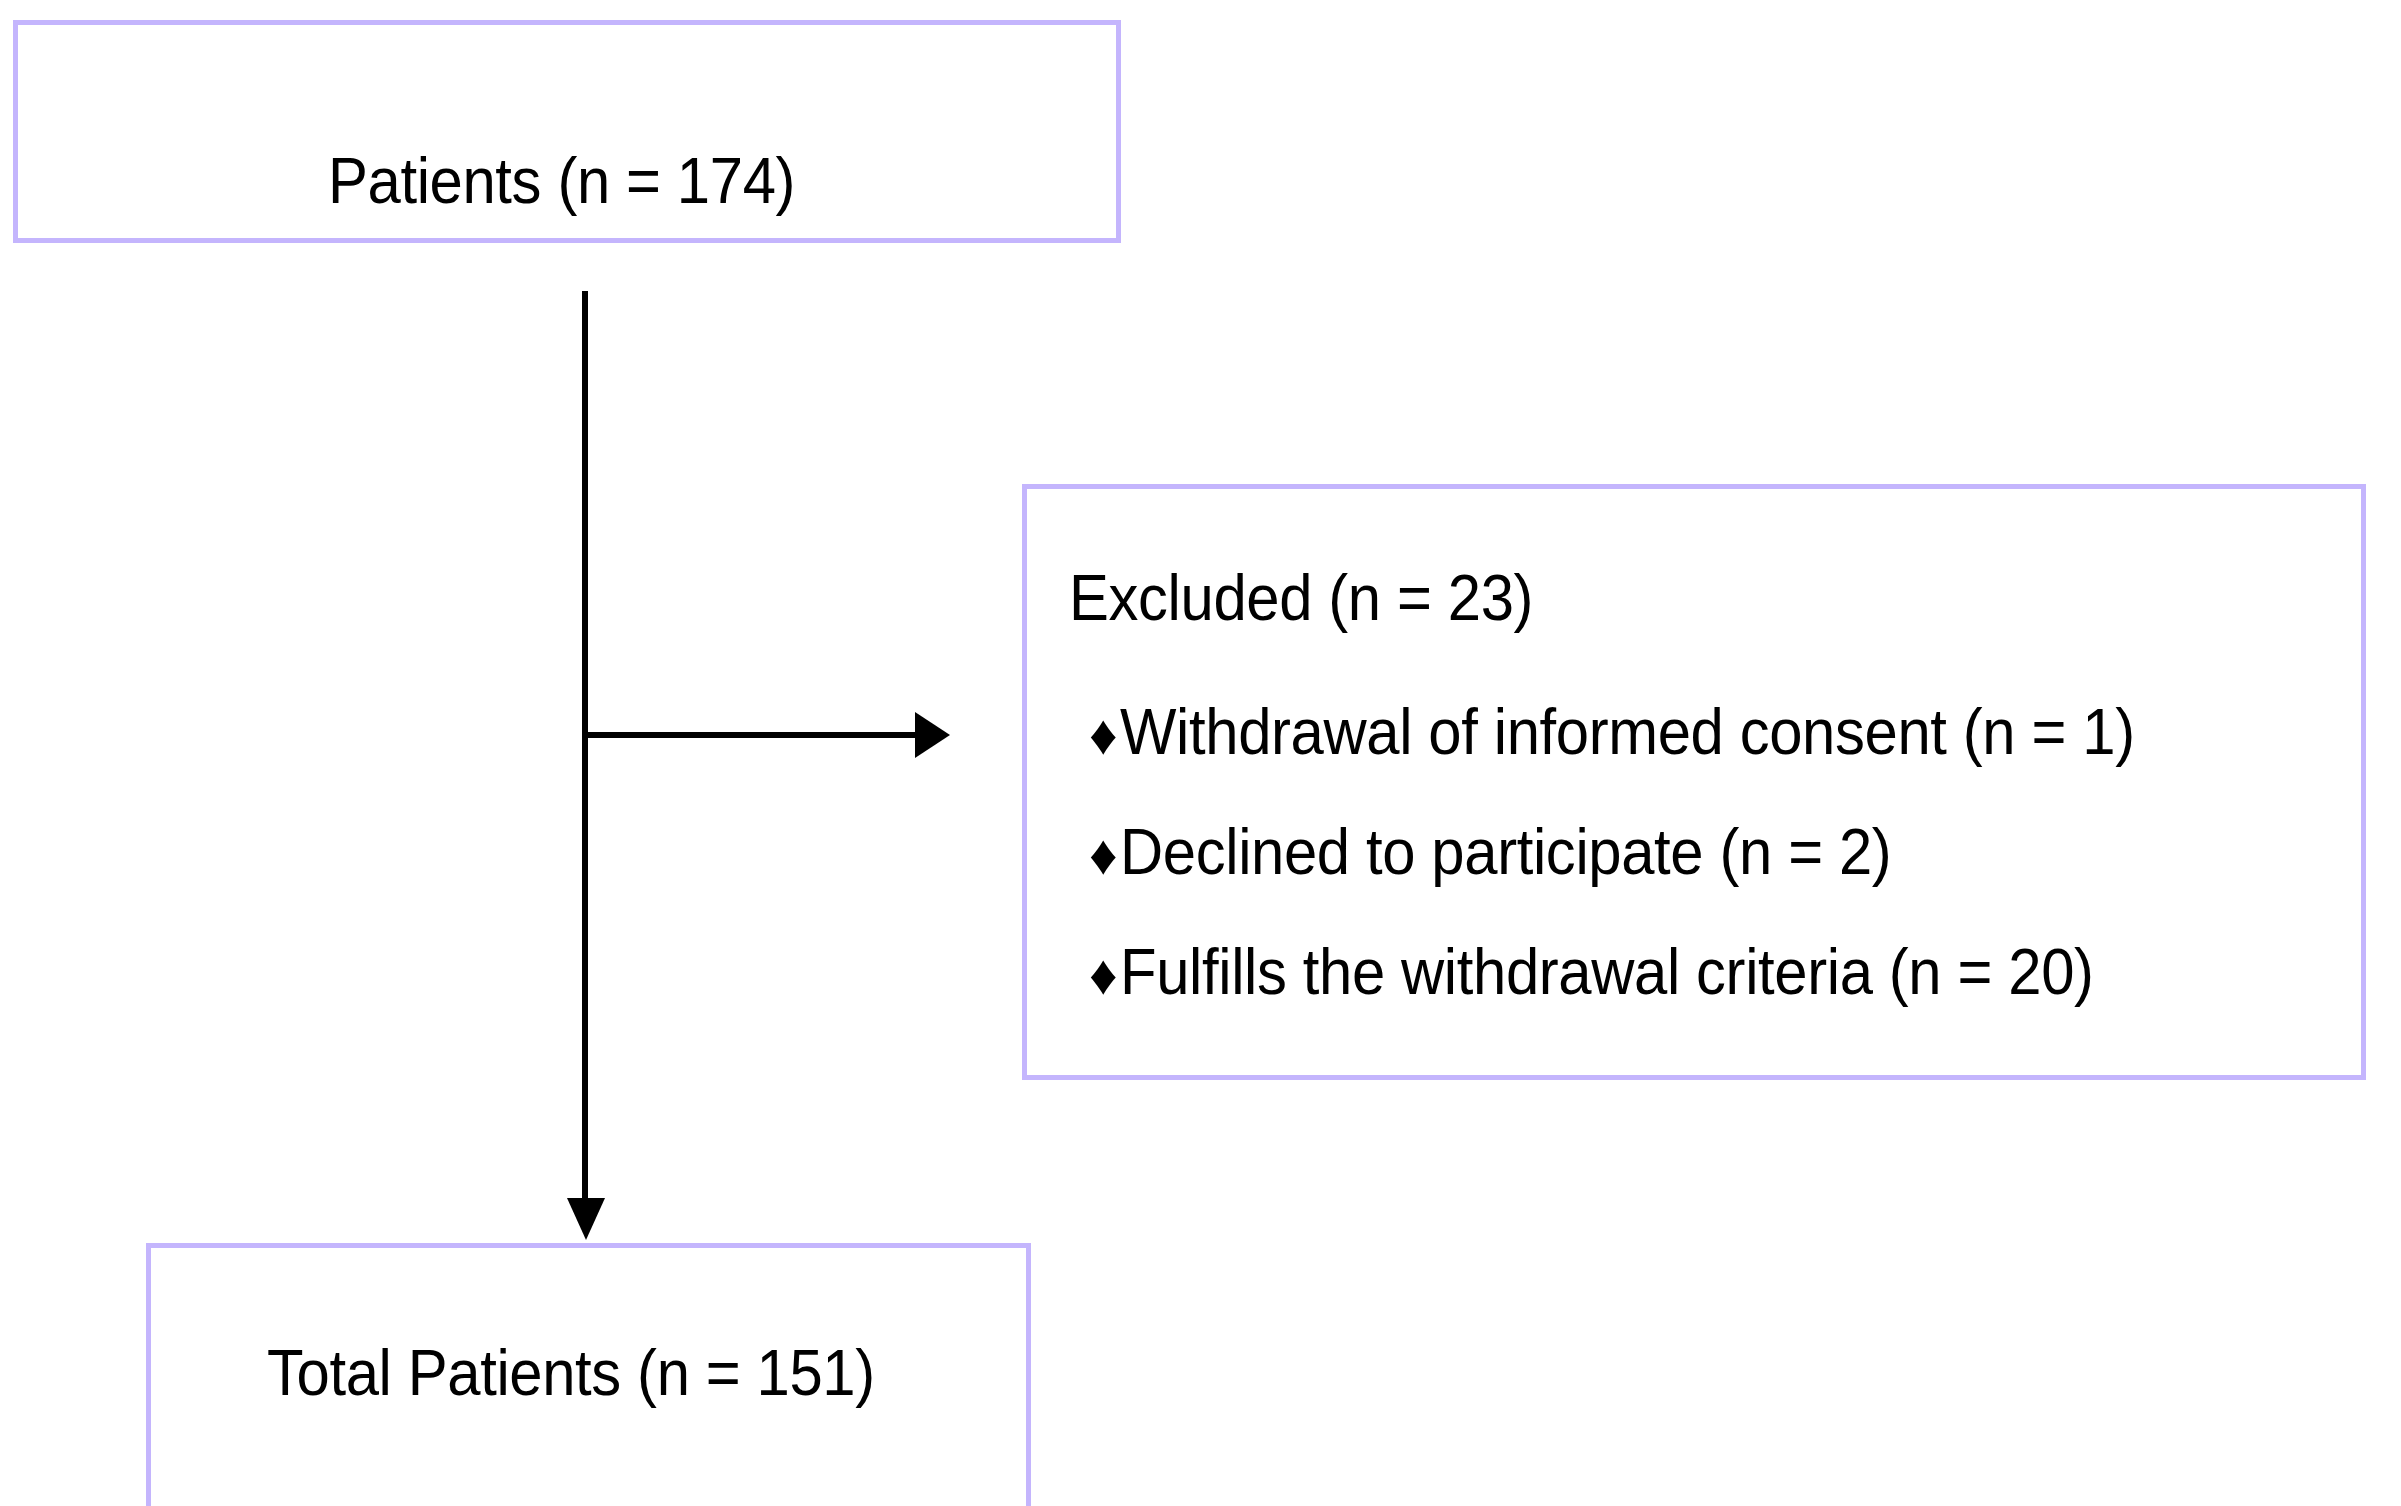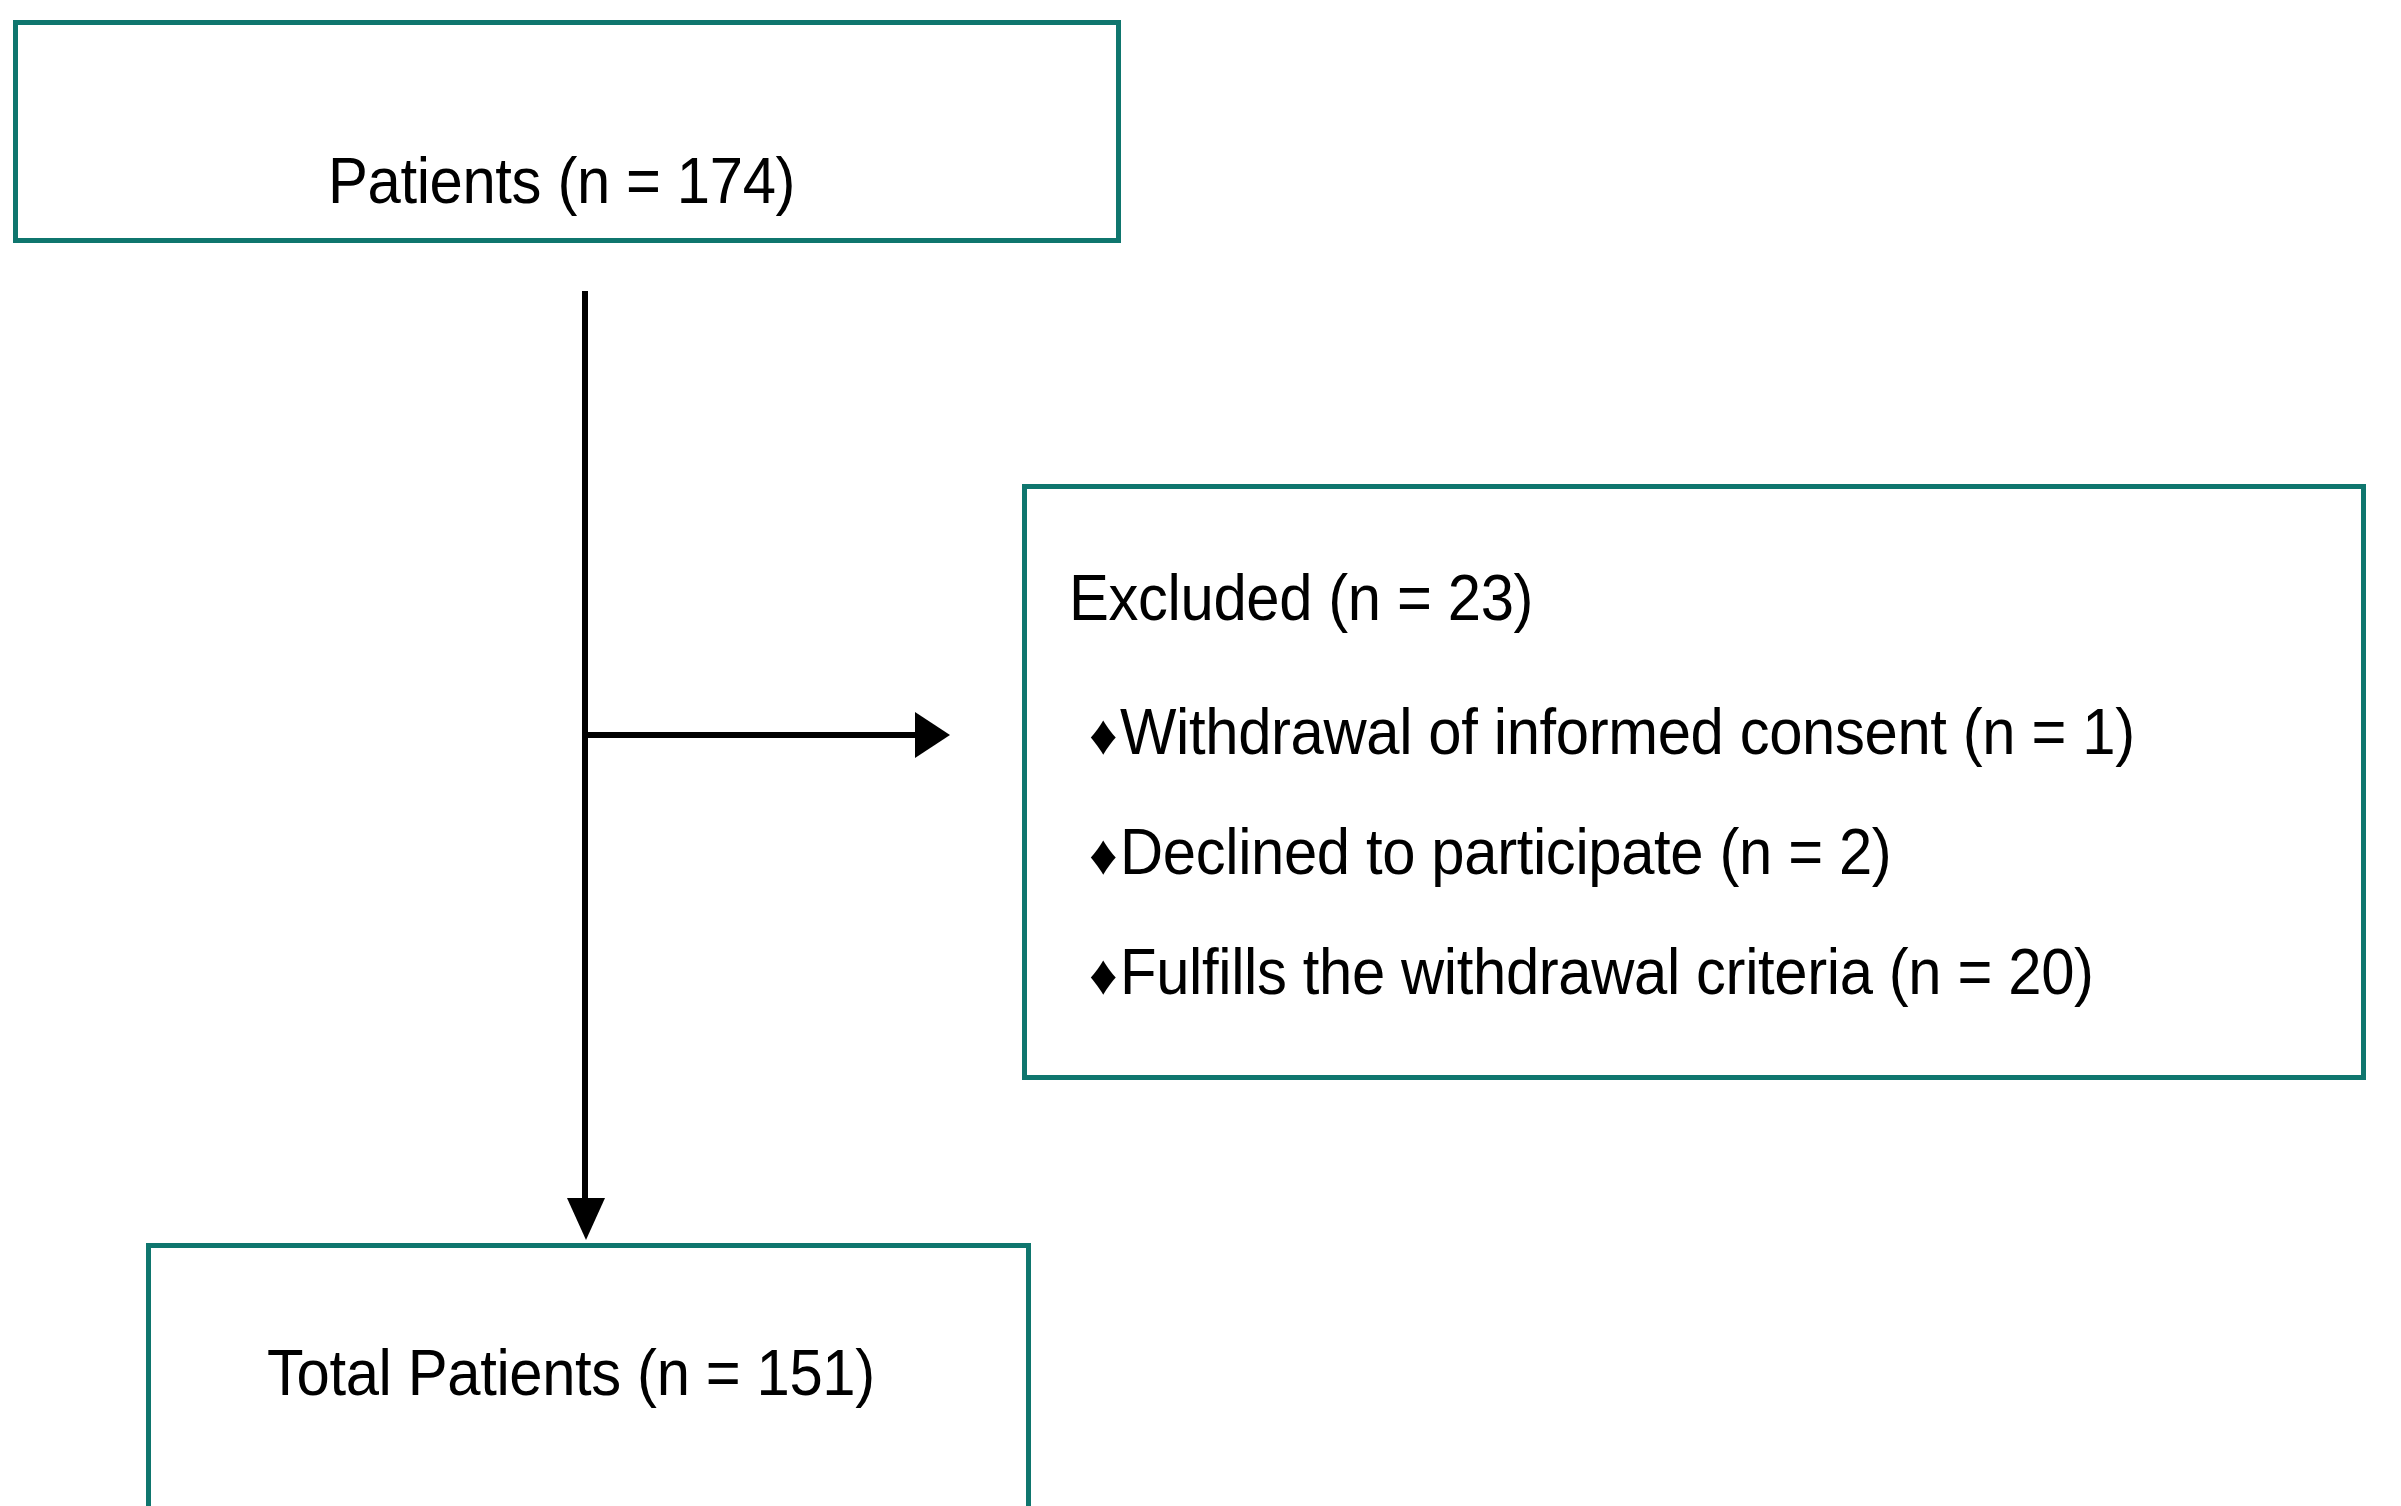--- a/index.html
+++ b/index.html
@@ -15,21 +15,21 @@
     font-family: "Liberation Sans", "DejaVu Sans", sans-serif;
     color: #000000;
     overflow: hidden;
   }
 
   
   .flow-box {
     position: absolute;
     box-sizing: border-box;
     background: #ffffff;
-    border: 5px solid #0f766e;
+    border: 5px solid #c4b5fd;
   }
 
   #box-patients {
     left: 12.7px;
     top: 20px;
     width: 1108px;
     height: 223px;
   }
 
   #box-excluded {

